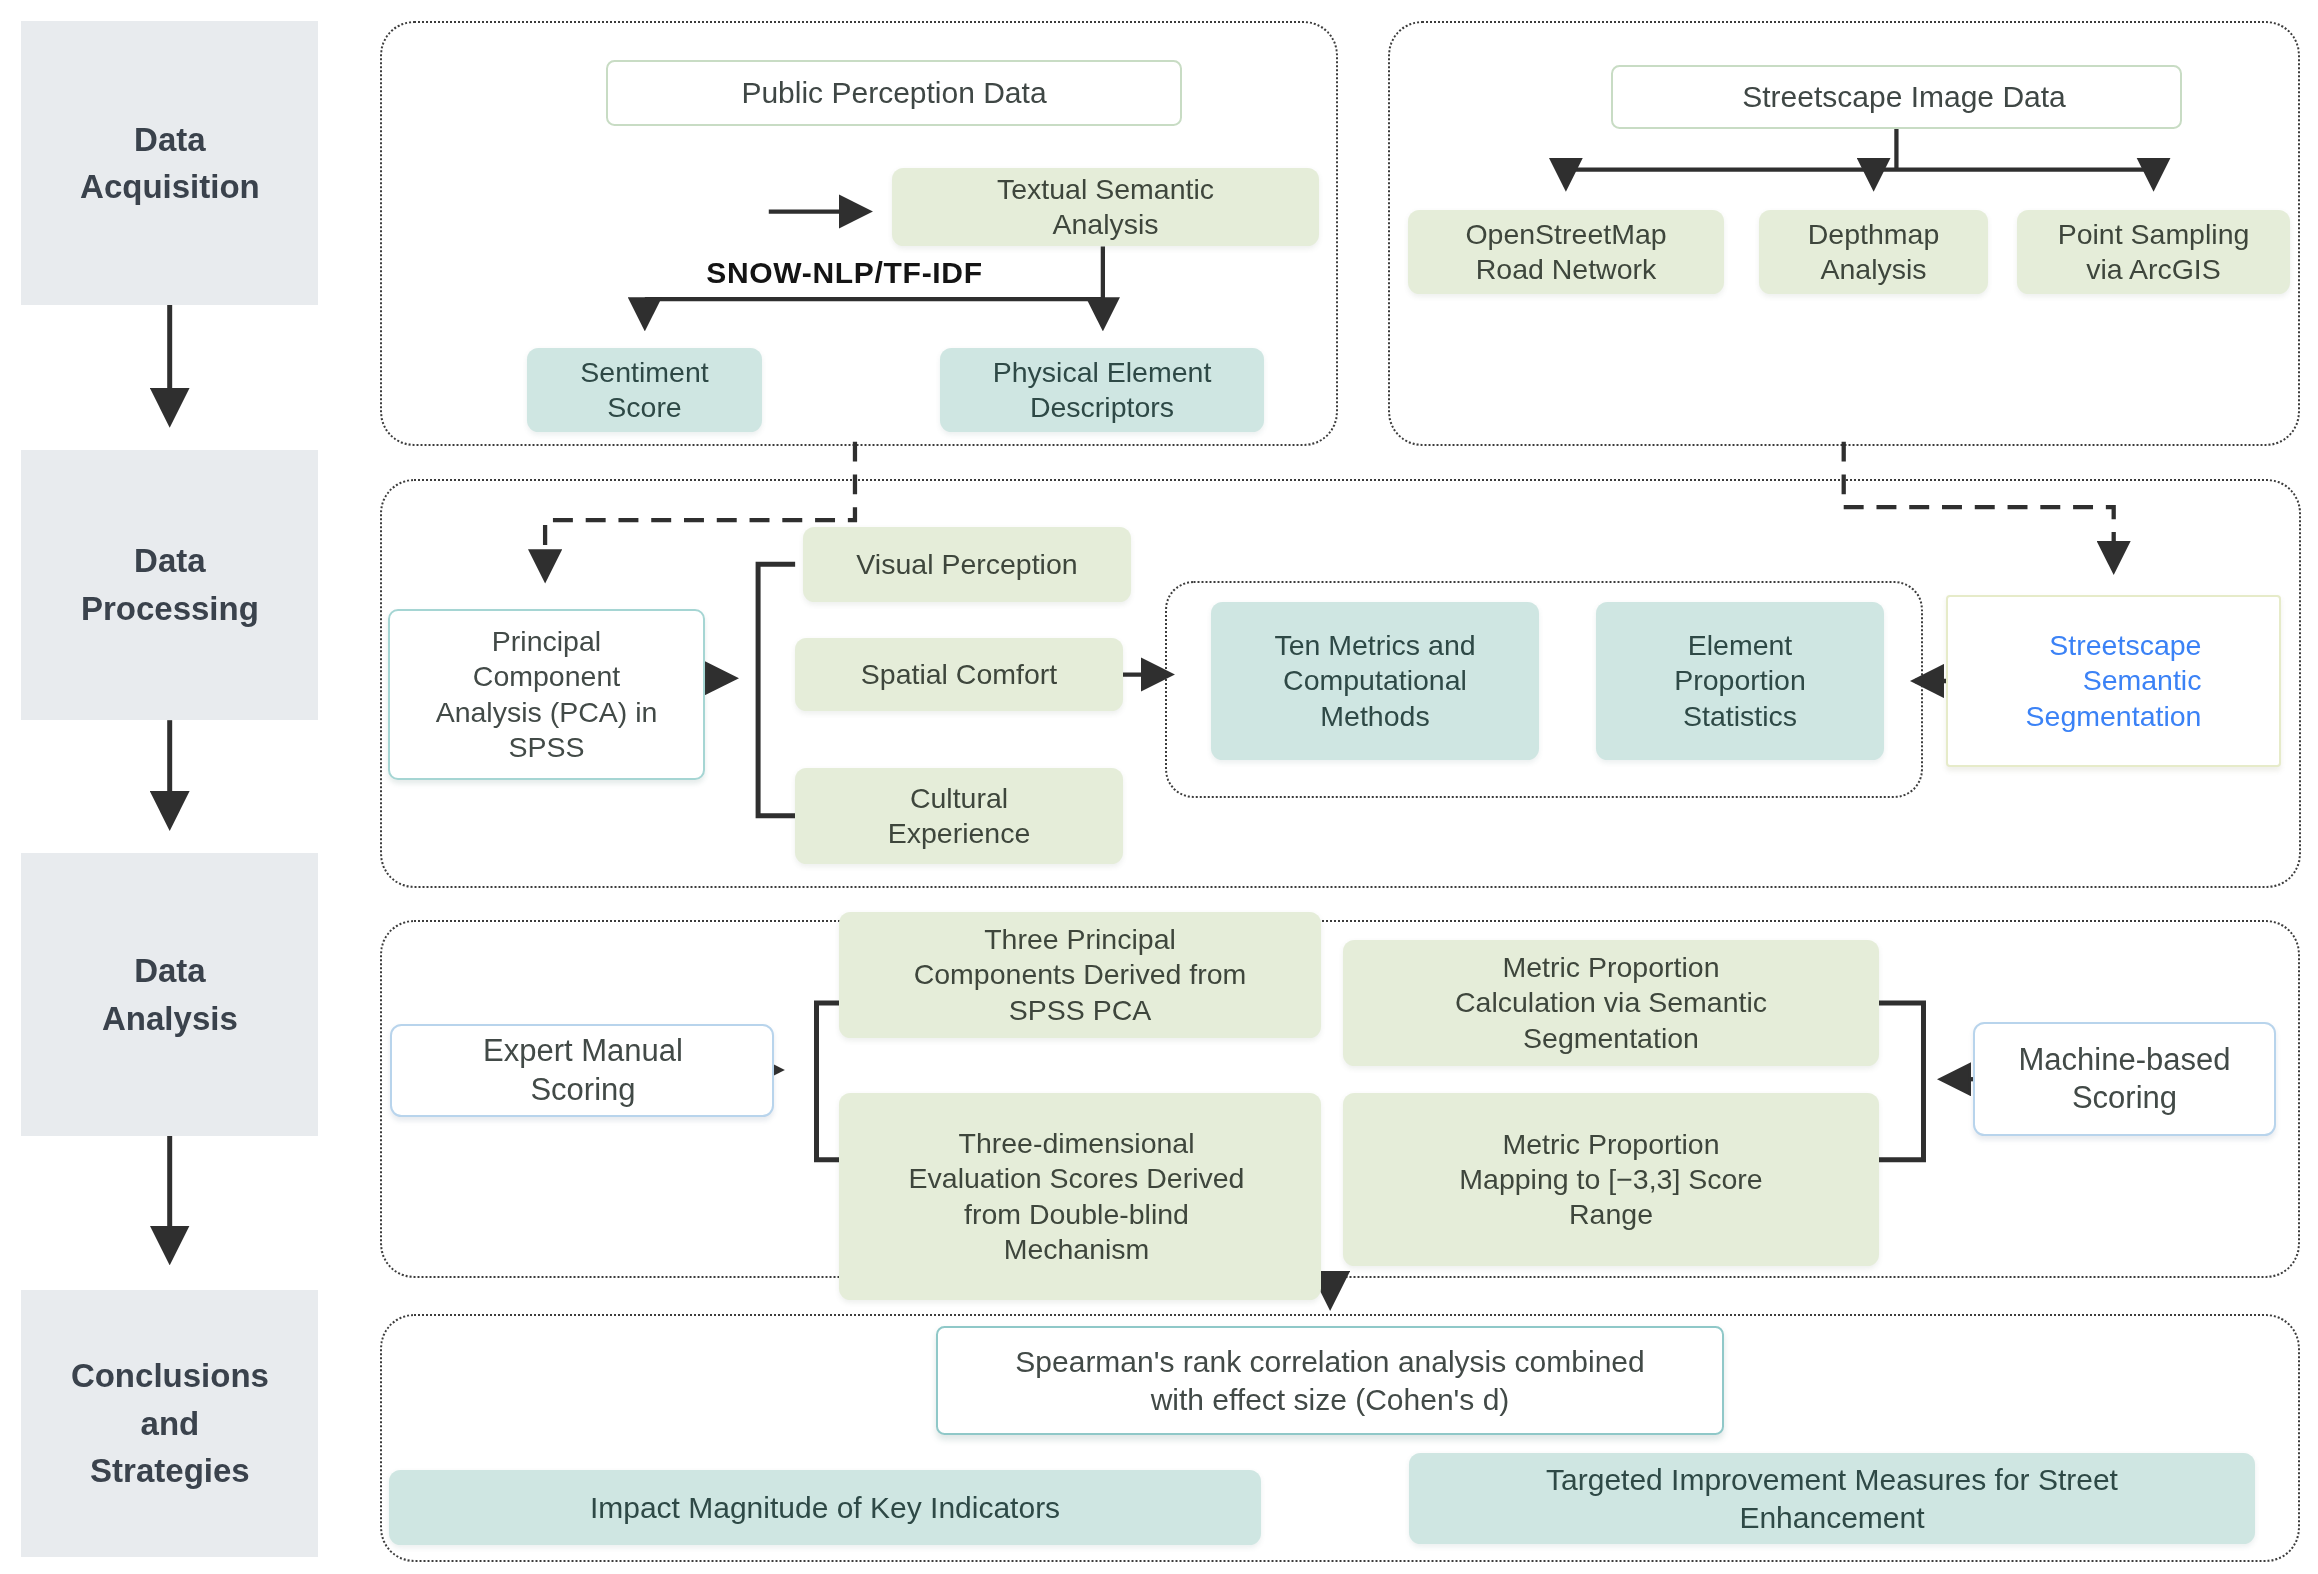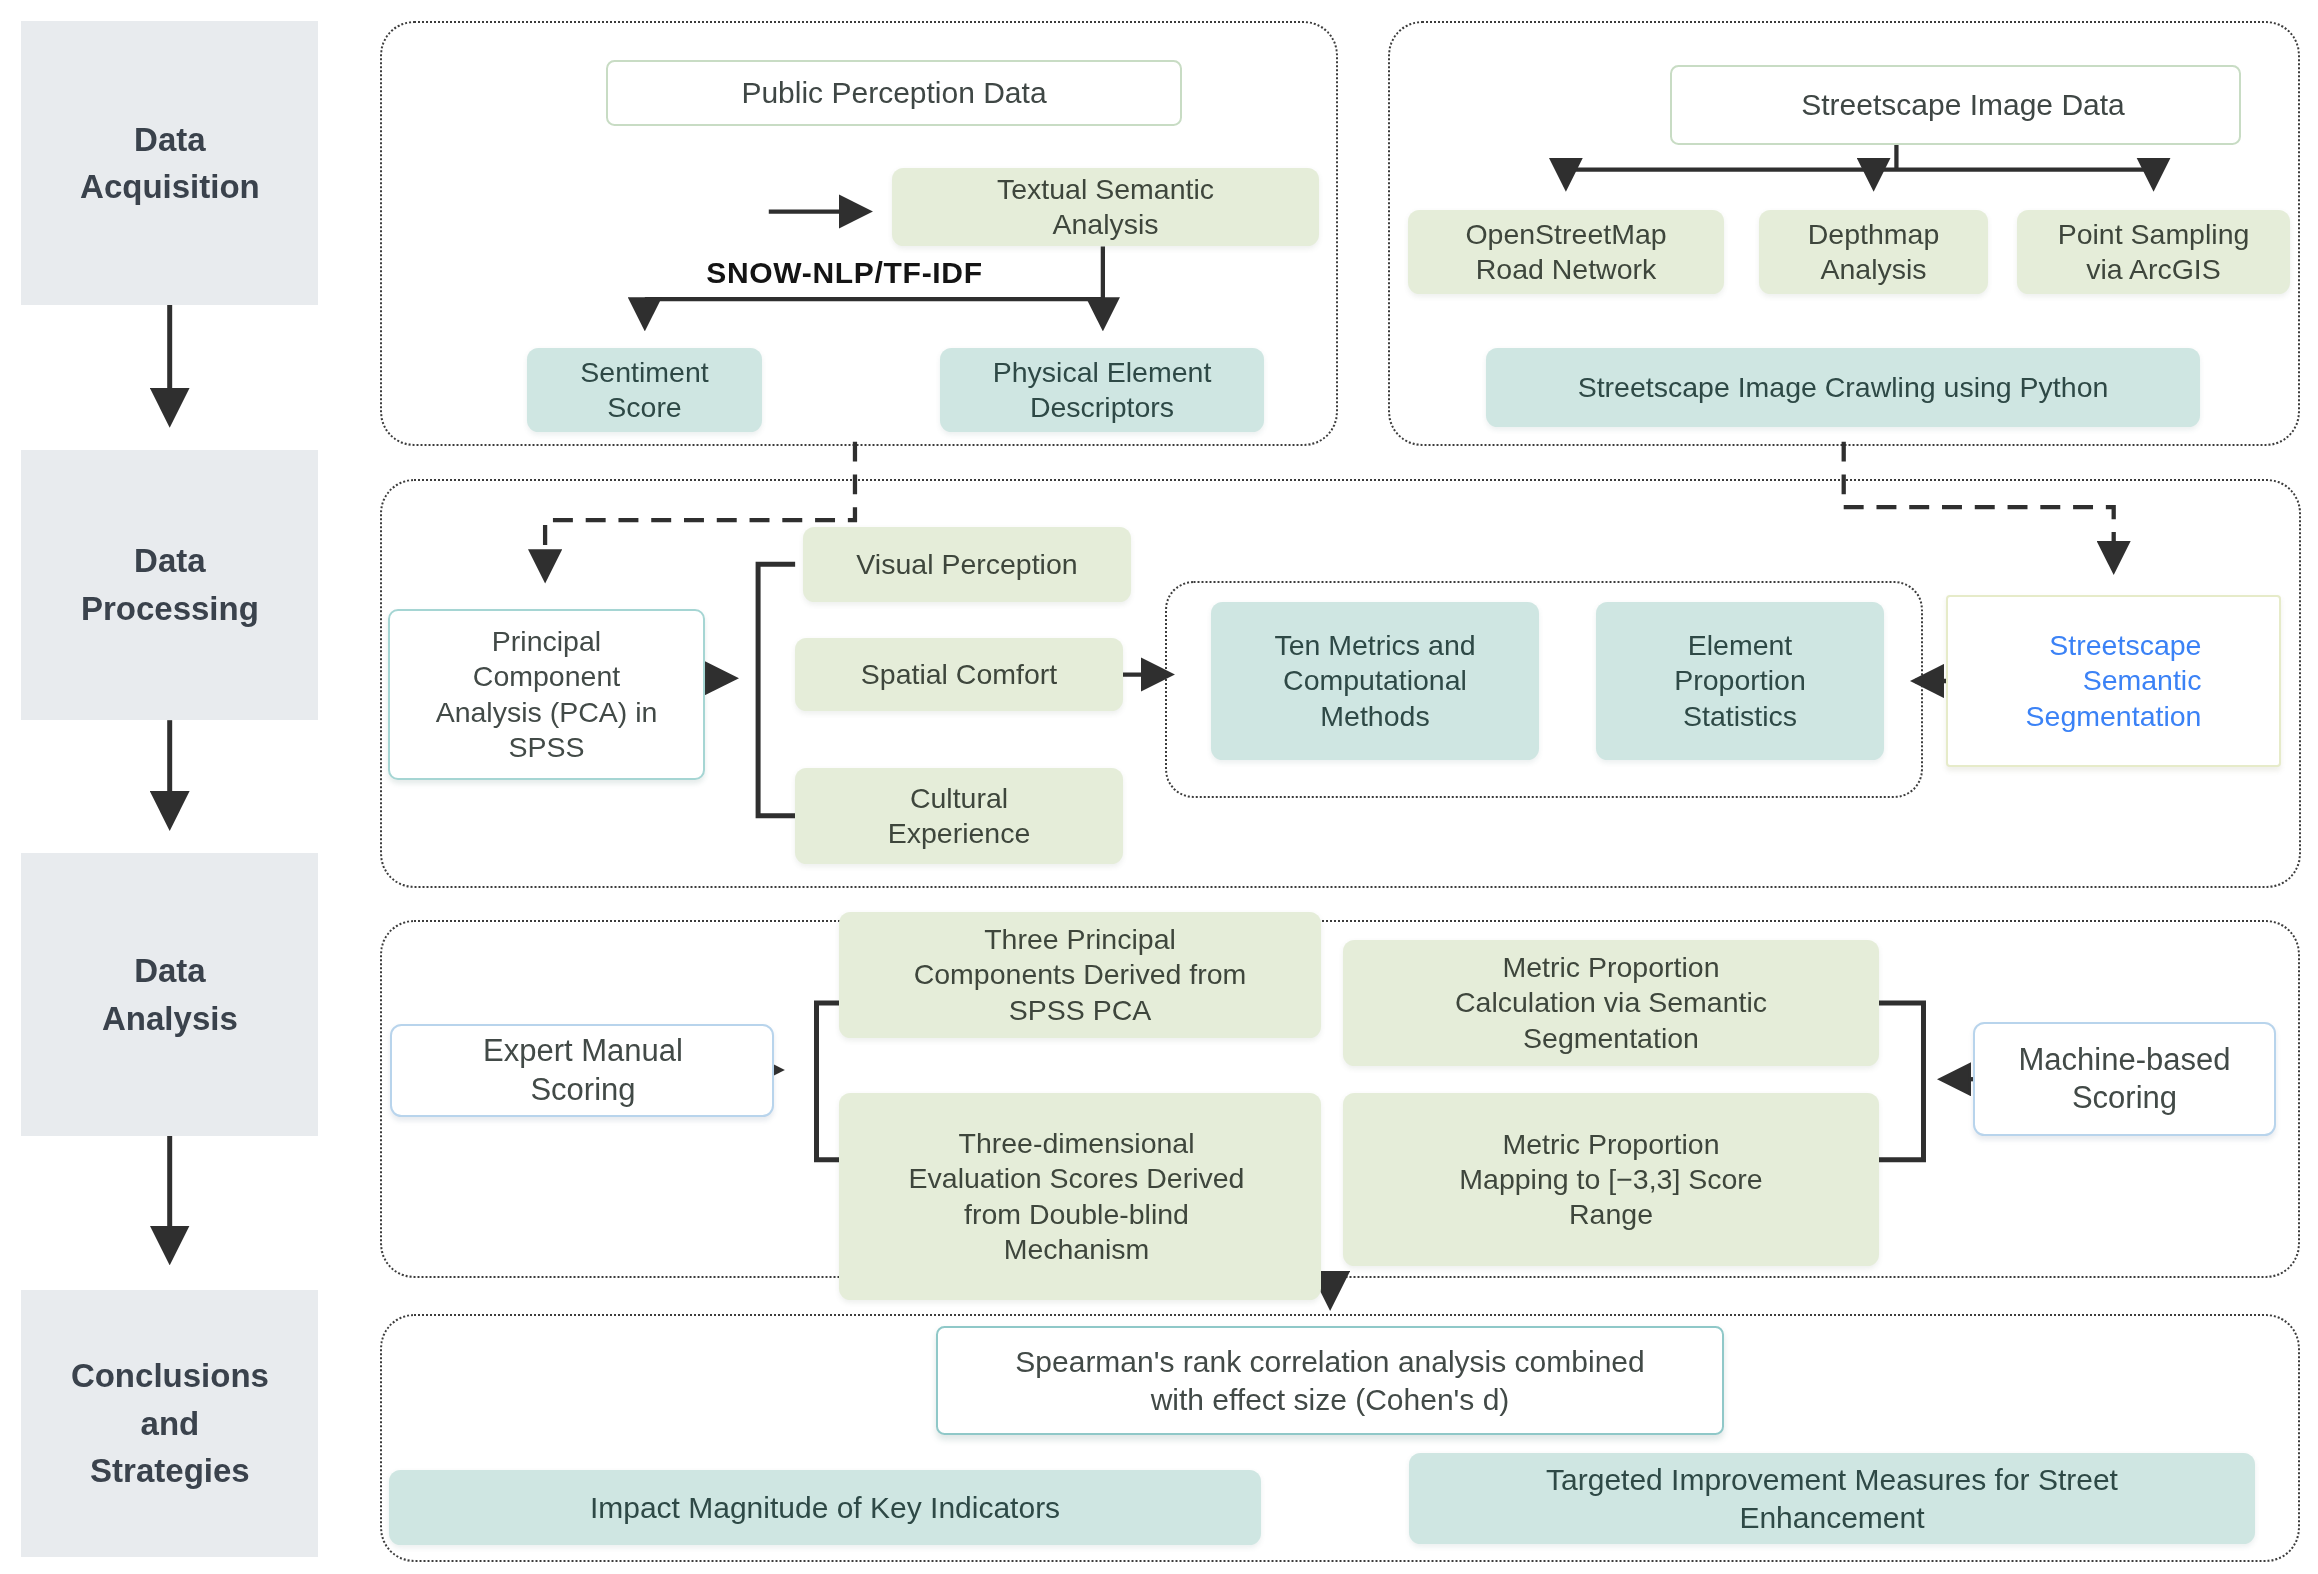--- a/index.html
+++ b/index.html
@@ -127,28 +127,27 @@
 
   <div class="box white-green lg" style="left:606px;top:60px;width:576px;height:66px;">Public Perception Data</div>
   <div class="box green" style="left:892px;top:168px;width:427px;height:78px;">Textual Semantic
 Analysis</div>
   <div class="label" style="left:670px;top:255px;width:349px;height:36px;">SNOW-NLP/TF-IDF</div>
   <div class="box teal" style="left:527px;top:348px;width:235px;height:84px;">Sentiment
 Score</div>
   <div class="box teal" style="left:940px;top:348px;width:324px;height:84px;">Physical Element
 Descriptors</div>
 
-  <div class="box white-green lg" style="left:1670px;top:65px;width:571px;height:80px;padding-left:28px;">Streetscape Image Data</div>
+  <div class="box white-green lg" style="left:1611px;top:65px;width:571px;height:64px;padding-left:28px;">Streetscape Image Data</div>
   <div class="box green" style="left:1408px;top:210px;width:316px;height:84px;">OpenStreetMap
 Road Network</div>
   <div class="box green" style="left:1759px;top:210px;width:229px;height:84px;">Depthmap
 Analysis</div>
   <div class="box green" style="left:2017px;top:210px;width:273px;height:84px;">Point Sampling
 via ArcGIS</div>
-  <div class="box teal" style="left:1486px;top:348px;width:714px;height:79px;">Streetscape Image Crawling using Python</div>
 
   <div class="box white-teal" style="left:388px;top:609px;width:317px;height:171px;">Principal
 Component
 Analysis (PCA) in
 SPSS</div>
   <div class="box green" style="left:795px;top:527px;width:328px;height:75px;margin-left:8px;">Visual Perception</div>
   <div class="box green" style="left:795px;top:638px;width:328px;height:73px;">Spatial Comfort</div>
   <div class="box green" style="left:795px;top:768px;width:328px;height:96px;">Cultural
 Experience</div>
   <div class="box teal" style="left:1211px;top:602px;width:328px;height:158px;">Ten Metrics and

